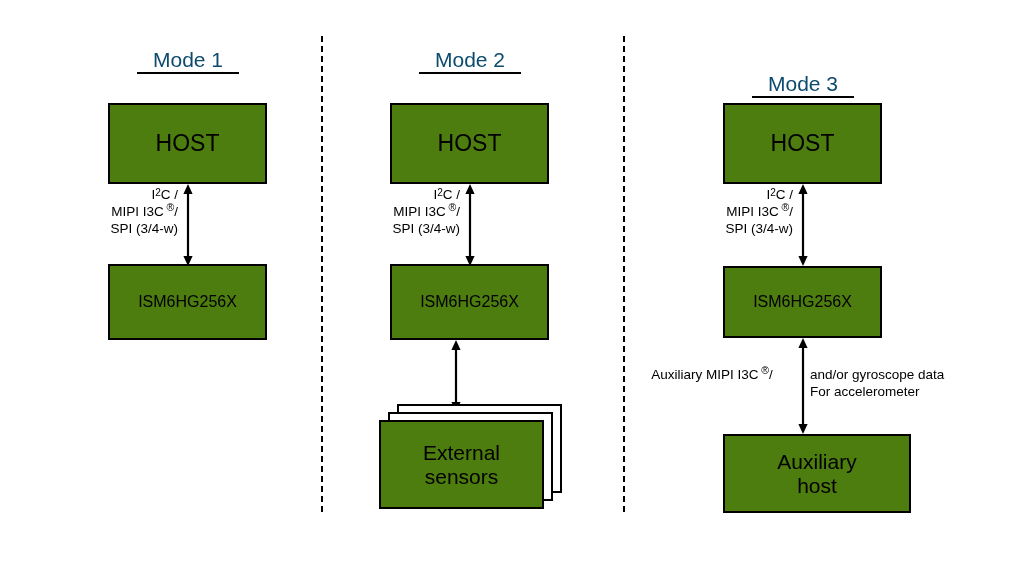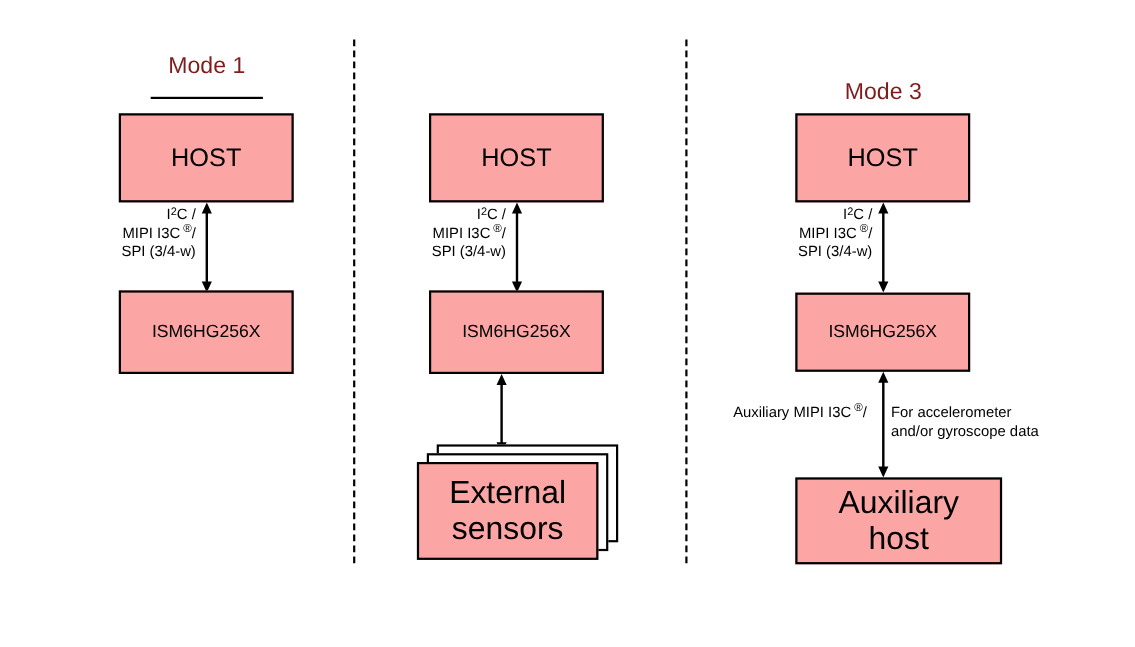--- a/index.html
+++ b/index.html
@@ -18,44 +18,44 @@
   .canvas {
     position: absolute;
     inset: 0;
   }
 
   
   .mode-title {
     position: absolute;
     font-size: 21px;
     font-weight: 400;
-    color: #7f1d1d;
+    color: #0c4a6e;
     text-align: center;
     white-space: nowrap;
     border-bottom: 2px solid #000;
-    padding-bottom: 17px;
+    padding-bottom: 1px;
     line-height: 1.1;
   }
 
   
   .block {
     position: absolute;
     border: 2.5px solid #000;
-    background: #fca5a5;
+    background: #4d7c0f;
     box-sizing: border-box;
     display: flex;
     align-items: center;
     justify-content: center;
     text-align: center;
     line-height: 1.12;
   }
   .block-label { display: block; }
   .t-host { font-size: 23px; }
   .t-chip { font-size: 16px; }
-  .t-big  { font-size: 29px; }
+  .t-big  { font-size: 21px; }
 
   
   .stack-shadow {
     position: absolute;
     border: 2.5px solid #000;
     background: #fff;
     box-sizing: border-box;
   }
 
   
@@ -111,20 +111,21 @@
   <div class="ann ann-right" style="left:20px; top:186px; width:158px;">
     <div><span>I</span><span class="sub2">2</span><span>C /</span></div>
     <div><span>MIPI I3C</span> <span class="reg">®</span><span>/</span></div>
     <div>SPI (3/4-w)</div>
   </div>
 
   <div class="block" style="left:108px; top:264px; width:159px; height:76px;">
     <span class="block-label t-chip">ISM6HG256X</span>
   </div>
 
+  <div class="mode-title" style="left:419px; top:48px; width:102px;">Mode 2</div>
 
   <div class="block" style="left:390px; top:103px; width:159px; height:81px;">
     <span class="block-label t-host">HOST</span>
   </div>
 
   <svg class="arrow-svg" style="left:463px; top:184px;" width="14" height="82" viewBox="0 0 14 82">
     <line x1="7" y1="9" x2="7" y2="73" stroke="#000" stroke-width="2.2"></line>
     <polygon points="7,0 2.4,10 11.6,10" fill="#000"></polygon>
     <polygon points="7,82 2.4,72 11.6,72" fill="#000"></polygon>
   </svg>
@@ -174,27 +175,27 @@
   <div class="block" style="left:723px; top:266px; width:159px; height:72px;">
     <span class="block-label t-chip">ISM6HG256X</span>
   </div>
 
   <svg class="arrow-svg" style="left:796px; top:338px;" width="14" height="96" viewBox="0 0 14 96">
     <line x1="7" y1="9" x2="7" y2="87" stroke="#000" stroke-width="2.2"></line>
     <polygon points="7,0 2.4,10 11.6,10" fill="#000"></polygon>
     <polygon points="7,96 2.4,86 11.6,86" fill="#000"></polygon>
   </svg>
 
-  <div class="ann ann-right" style="left:636px; top:366px; width:152px;">
+  <div class="ann ann-right" style="left:636px; top:366px; width:152px;text-align:center;">
     <div><span>Auxiliary MIPI I3C</span> <span class="reg">®</span><span>/</span></div>
   </div>
 
   <div class="ann ann-left" style="left:810px; top:366px; width:200px;">
+    <div>and/or gyroscope data</div>
     <div>For accelerometer</div>
-    <div>and/or gyroscope data</div>
   </div>
 
   <div class="block" style="left:723px; top:434px; width:188px; height:79px; flex-direction:column;">
     <span class="block-label t-big">Auxiliary</span>
     <span class="block-label t-big">host</span>
   </div>
 
 </div>
 
 </body></html>

